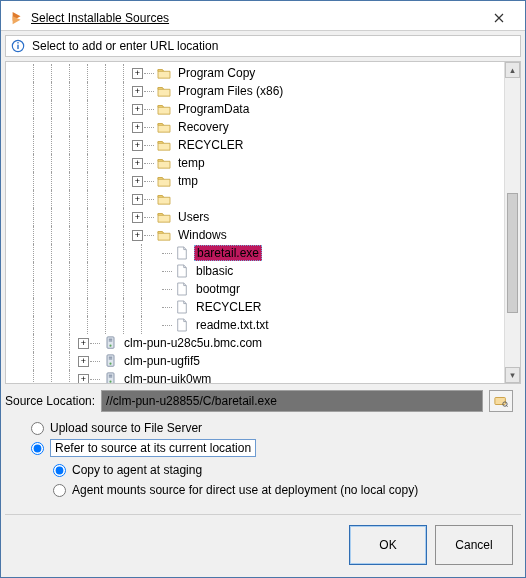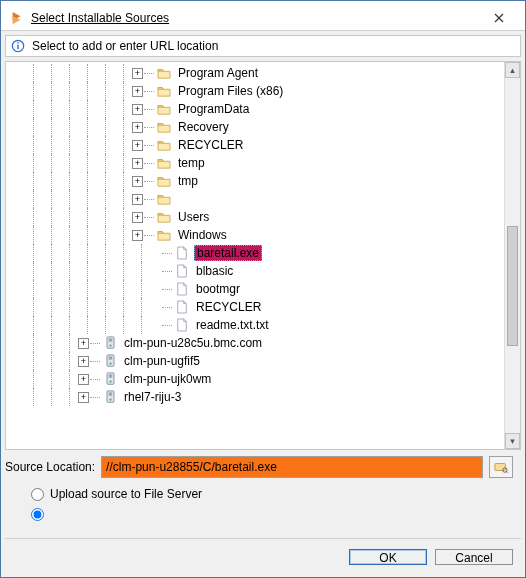--- a/index.html
+++ b/index.html
@@ -157,21 +157,21 @@
   .src-row {
     display:flex; align-items:center;
     margin: 0 12px 6px 4px;
     gap:6px;
   }
   .src-row label { white-space:nowrap; }
   .src-input {
     flex:1;
     height:22px;
     border:1px solid #a0a0a0;
-    background:#f97316;
+    background:#737373;
     padding:0 4px;
     font-family:inherit; font-size:12px;
   }
   .src-btn {
     width:24px; height:22px;
     border:1px solid #a0a0a0;
     background:#f4f4f4;
     display:flex; align-items:center; justify-content:center;
   }
 
@@ -194,21 +194,21 @@
     height:1px;
     border-top:1px solid #cfcfcf;
     margin: 6px 4px 0 4px;
   }
   .btnbar {
     display:flex; justify-content:flex-end;
     gap:8px;
     padding:10px 12px 12px 0;
   }
   .dlg-btn {
-    min-width:78px; height:16px;
+    min-width:78px; height:40px;
     border:1px solid #8f8f8f;
     background:#f0f0f0;
     font-family:inherit; font-size:12px;
     cursor:pointer;
   }
   .dlg-btn.default {
     border:1px solid #2f6db3;
     box-shadow: inset 0 0 0 1px #a8cdf0;
   }
 </style>
@@ -255,21 +255,21 @@
             <span class="guide "></span>
             <span class="guide "></span>
     <span class="expander">+</span>
             <span class="conn"></span>
     <span class="icon-slot">
     <svg width="14" height="12" viewBox="0 0 16 14">
       <path d="M1 3 h5 l1.5 2 H15 v8 H1 z" fill="#fceab2" stroke="#caa74a"></path>
       <path d="M1 3 h5 l1.5 2 H1 z" fill="#f5d77e" stroke="#caa74a"></path>
     </svg>
             </span>
-    <span class="label">Program Agent</span>
+    <span class="label">Program Copy</span>
   </li>
           <li class="node">
     <span class="guide blank"></span>
             <span class="guide "></span>
             <span class="guide "></span>
             <span class="guide "></span>
             <span class="guide "></span>
             <span class="guide "></span>
             <span class="guide "></span>
     <span class="expander">+</span>
@@ -609,20 +609,31 @@
     </div>
   </div>
 
   <div class="opts">
     <div class="opt-row">
       <input type="radio" name="loc" style="">
       <span>Upload source to File Server</span>
     </div>
     <div class="opt-row">
       <input type="radio" name="loc" checked="" style="">
+      <span class="boxed">Refer to source at its current location</span>
+    </div>
+    <div class="sub-opts">
+      <div class="opt-row">
+        <input type="radio" name="sub" checked="" style="">
+        <span>Copy to agent at staging</span>
+      </div>
+      <div class="opt-row">
+        <input type="radio" name="sub" style="">
+        <span>Agent mounts source for direct use at deployment (no local copy)</span>
+      </div>
     </div>
   </div>
 
   <div class="sep"></div>
 
   <div class="btnbar">
     <button class="dlg-btn default">OK</button>
     <button class="dlg-btn">Cancel</button>
   </div>
 

